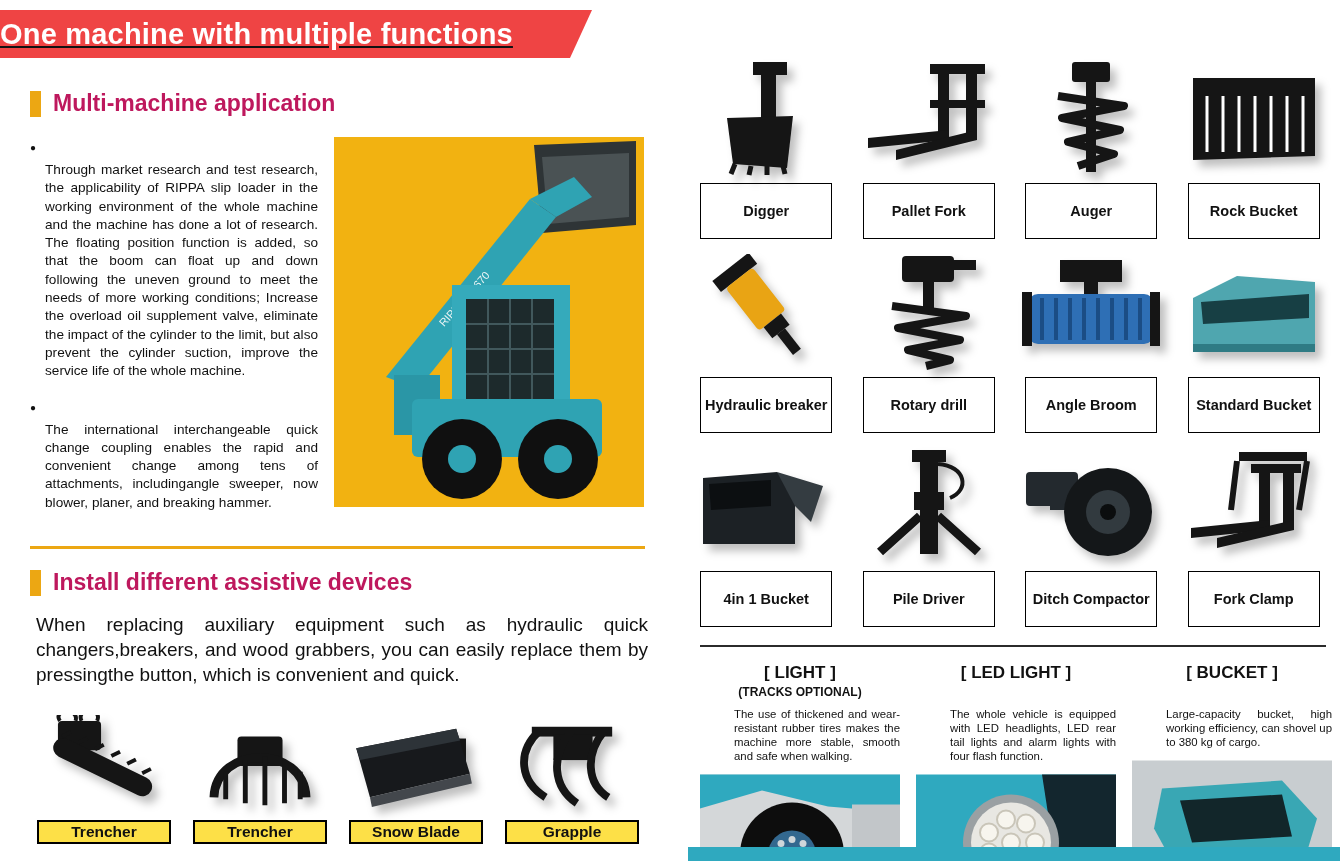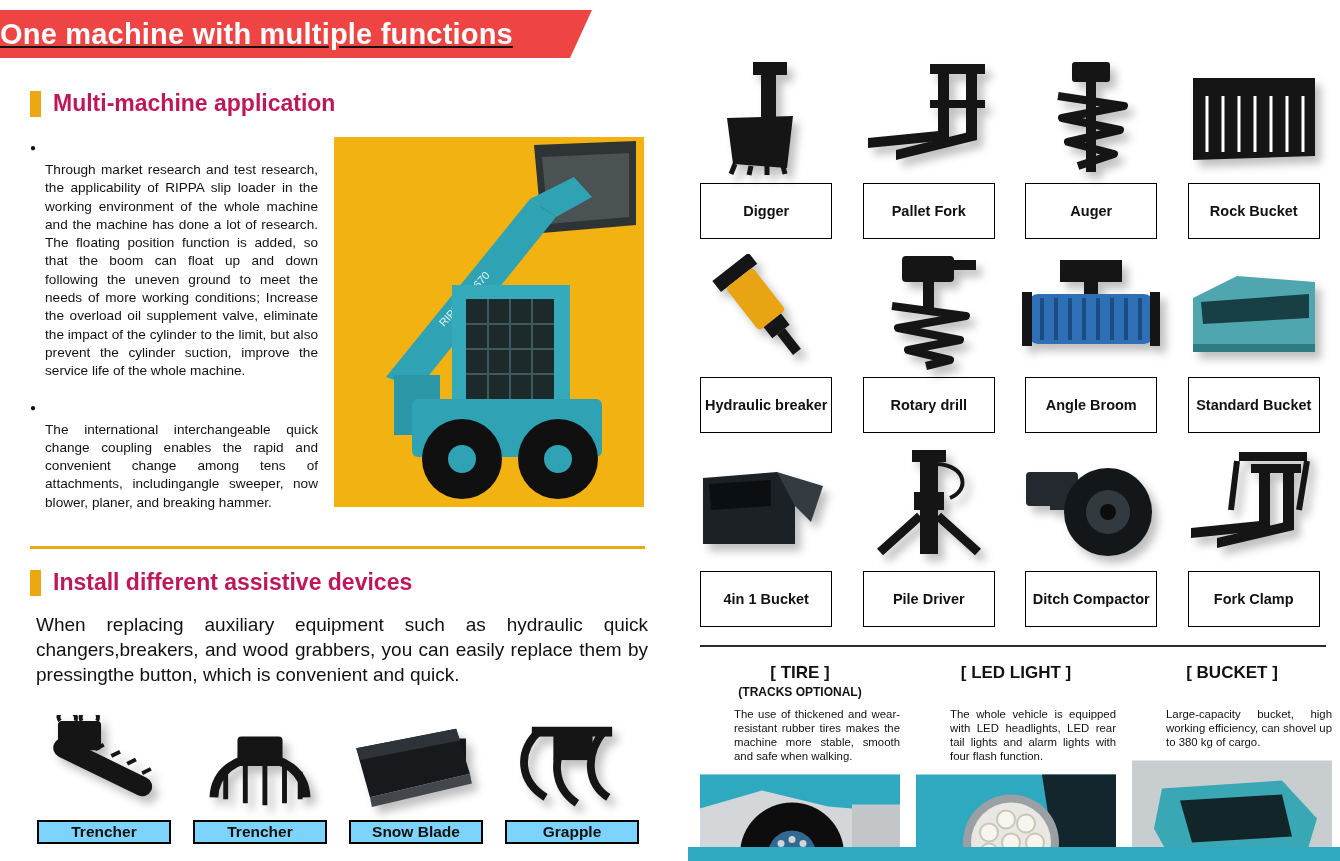--- a/index.html
+++ b/index.html
@@ -29,21 +29,21 @@
   .loader-fig svg, .att-fig svg, .attach-fig svg, .feat-photo svg { display:block; width:100%; height:100%; }
 
   .gold-divider { border:0; border-top:3px solid #ECA713; margin:18px 0 20px; width:615px; }
 
   .para { font-size:19px; line-height:25px; text-align:justify; margin-top:16px; width:612px;margin-left:6px; }
 
   .attach-row { display:flex; justify-content:space-between; margin-top:28px; width:616px; }
   .attach-item { width:148px; display:flex; flex-direction:column; align-items:center; }
   .attach-fig { width:148px; height:98px; }
   .attach-label { margin-top:7px; width:134px; border:2px solid #000; text-align:center;
-                  font-weight:700; font-size:15.5px; padding:1px 0; background:#7dd3fc; }
+                  font-weight:700; font-size:15.5px; padding:1px 0; background:#fde047; }
 
   
   .right-col { position:absolute; left:688px; top:60px; width:644px; }
   .grid { display:grid; grid-template-columns:repeat(4,1fr); column-gap:6px; row-gap:15px; }
   .cell { display:flex; flex-direction:column; align-items:center; }
   .att-fig { width:150px; height:118px; }
   .att-label { margin-top:5px; width:132px; border:1.5px solid #000; font-weight:700;
                font-size:14.5px; padding:19px 2px; white-space:nowrap; text-align:center; background:#fff; }
 
   .thin-divider { border:0; border-top:2px solid #2b2b2b; margin:18px 6px 16px 12px; }
@@ -348,21 +348,21 @@
         </figure>
         <div class="att-label">Fork Clamp</div>
       </div>
     </div>
 
     <hr class="thin-divider">
 
     <div class="features">
 
       <div class="feat">
-        <div class="feat-title">[ TIRE ]</div>
+        <div class="feat-title">[ LIGHT ]</div>
         <div class="feat-sub">(TRACKS OPTIONAL)</div>
         <p class="feat-desc">The use of thickened and wear-resistant rubber tires makes the machine more stable, smooth and safe when walking.</p>
         <figure class="feat-photo">
           <svg viewBox="0 0 200 130">
             <rect width="200" height="130" fill="#d4d7d9"></rect>
             <path d="M0 0 H200 V38 L128 32 L62 16 L0 34 Z" fill="#2fa9bf"></path>
             <rect x="152" y="30" width="48" height="100" fill="#c2c6c9"></rect>
             <circle cx="92" cy="80" r="52" fill="#0d0d0d"></circle>
             <circle cx="92" cy="80" r="24" fill="#33688f"></circle>
             <g fill="#cfd6da">

